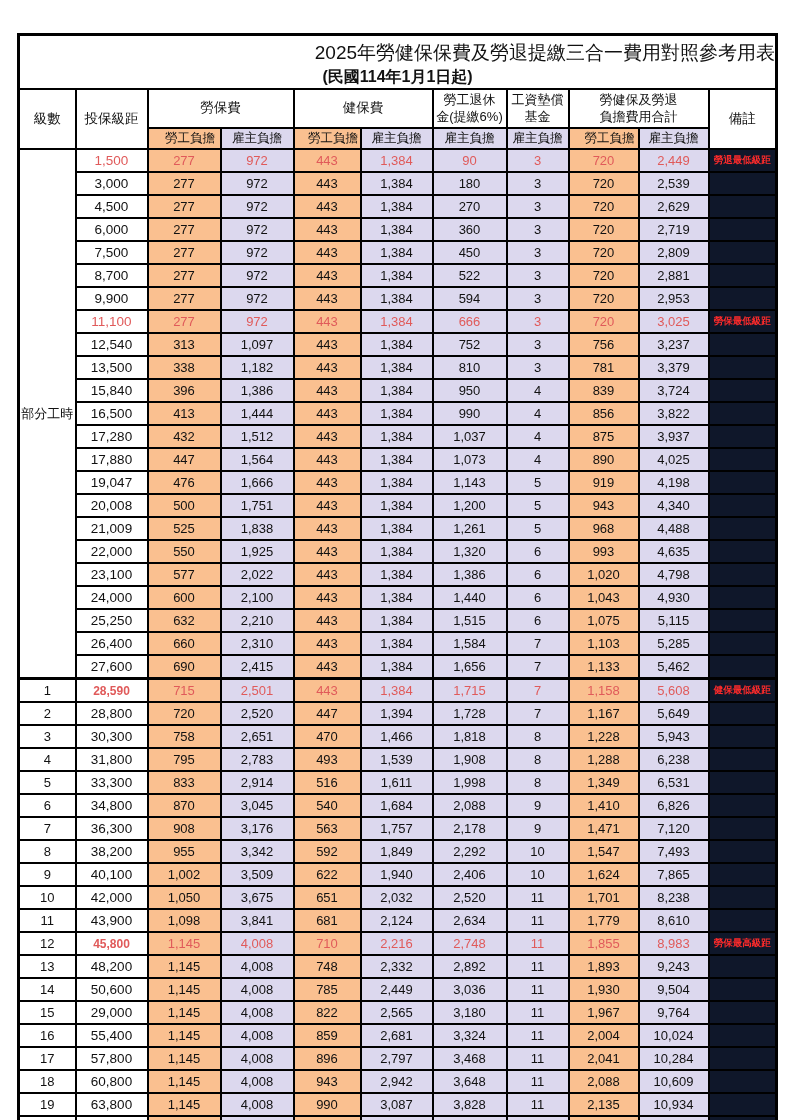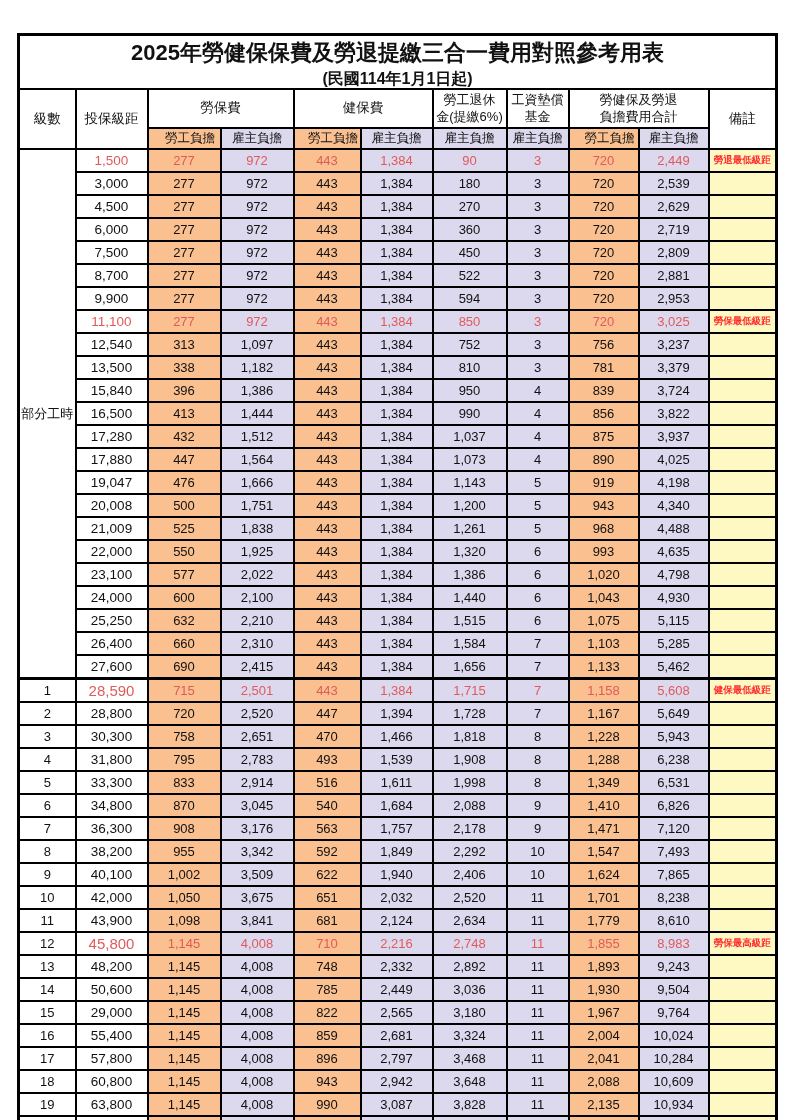--- a/index.html
+++ b/index.html
@@ -6,36 +6,36 @@
   body{
     width:791px;height:1120px;background:#ffffff;position:relative;
     font-family:"Liberation Sans","DejaVu Sans",sans-serif;color:#111;
     -webkit-font-smoothing:antialiased;
   }
   .sheet{position:absolute;left:17px;top:33px;width:758px;}
   table{border-collapse:collapse;width:758px;table-layout:fixed;}
   td,th{border:2px solid #000;padding:0;text-align:center;vertical-align:middle;overflow:hidden;white-space:nowrap;}
   table{border:3px solid #000;}
   .title-cell{height:52px;border-bottom:2px solid #000;}
-  .title{font-size:22px;font-weight:bold;line-height:1.55;}
+  .title{font-size:19px;font-weight:normal;line-height:1.55;text-align:right;}
   .subtitle{font-size:16px;font-weight:bold;line-height:1.1;}
   th{font-weight:normal;}
   .h-main{height:37px;font-size:13.5px;line-height:1.25;}
   .h-sub{height:19px;font-size:12.5px;}
   .two-line{line-height:1.3;font-size:13px;}
   .emp-bg{background:#fac090;padding-left:12px;}
   .er-bg{background:#dcd8ee;margin-top:12px;}
   tbody td{height:21px;font-size:13px;}
   .c-level{background:#fff;font-size:13px;margin-top:27px;}
   .c-bracket{background:#fff;font-size:13.5px;}
   .c-emp{background:#fac090;}
   .c-er{background:#dcd8ee;}
-  .c-remark{background:#fef9c3;font-size:9.5px;font-weight:bold;color:#ff2b2b;}
+  .c-remark{background:#0f172a;font-size:9.5px;font-weight:bold;color:#ff2b2b;}
   tr.hl td.num{color:#e05a5a;}
-  tr.hl td.c-bracket.lvlrow{font-weight:normal;font-size:15px;}
+  tr.hl td.c-bracket.lvlrow{font-weight:bold;font-size:12px;}
   tr.sep td{border-top:3px solid #000;}
 </style>
 </head>
 <body>
 
 <div class="sheet">
   <table>
     <colgroup>
       <col style="width:57px">
         <col style="width:72px">
@@ -171,21 +171,21 @@
           <td class="c-emp num">720</td>
           <td class="c-er num">2,953</td>
           <td class="c-remark"></td>
         </tr>
         <tr class="hl">
           <td class="c-bracket num">11,100</td>
           <td class="c-emp num">277</td>
           <td class="c-er num">972</td>
           <td class="c-emp num">443</td>
           <td class="c-er num">1,384</td>
-          <td class="c-er num">850</td>
+          <td class="c-er num">666</td>
           <td class="c-er num">3</td>
           <td class="c-emp num">720</td>
           <td class="c-er num">3,025</td>
           <td class="c-remark">勞保最低級距</td>
         </tr>
         <tr>
           <td class="c-bracket num">12,540</td>
           <td class="c-emp num">313</td>
           <td class="c-er num">1,097</td>
           <td class="c-emp num">443</td>

